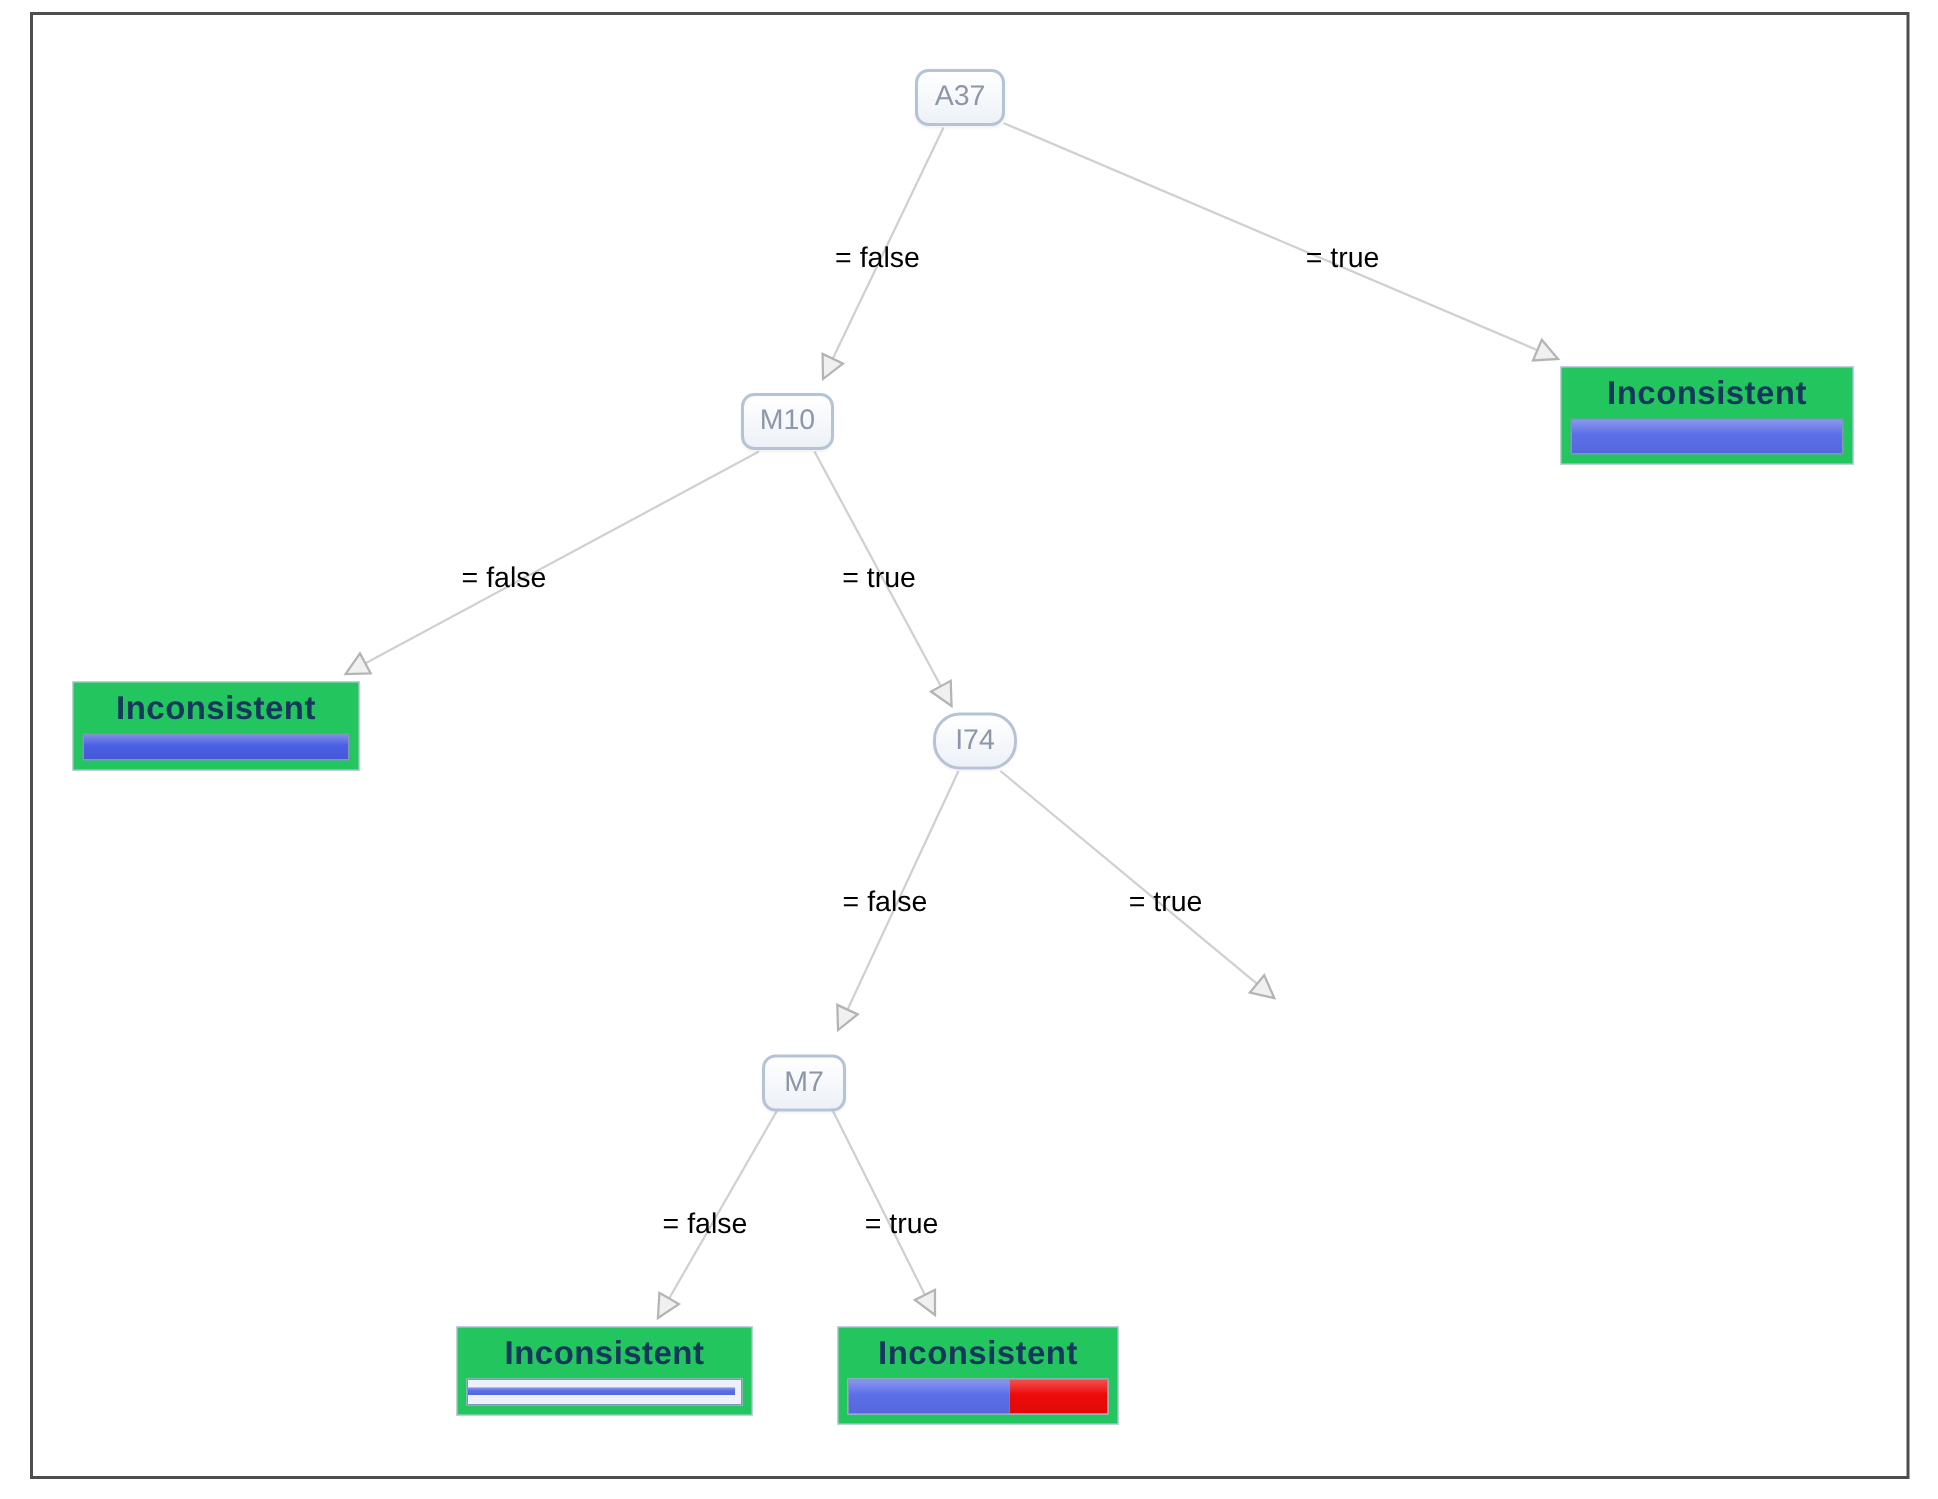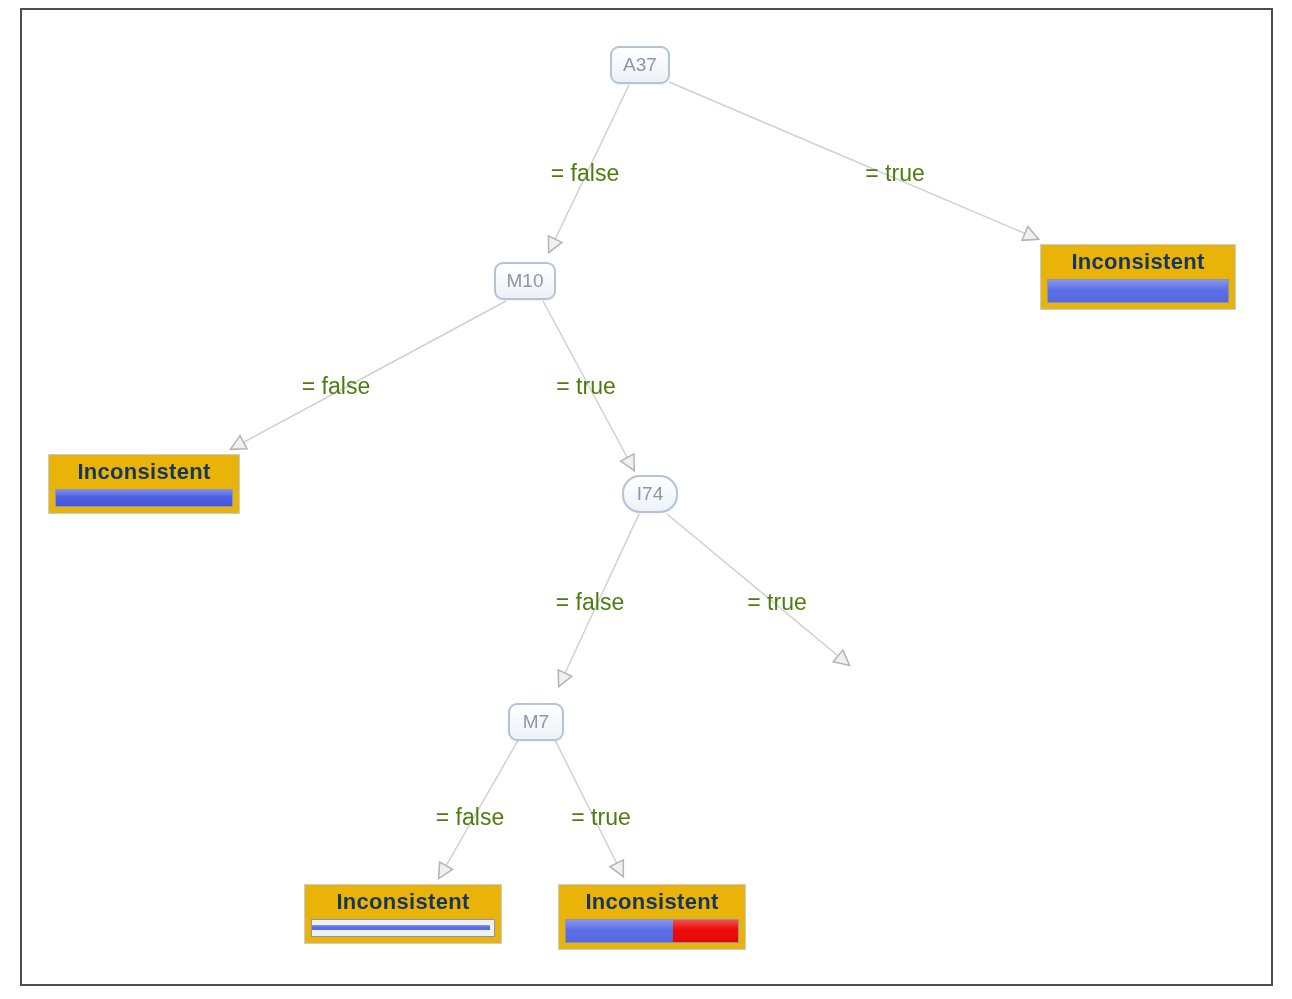--- a/index.html
+++ b/index.html
@@ -19,39 +19,39 @@
     background: #ffffff;
   }
   svg.edges {
     position: absolute; left: 0; top: 0;
     width: 1292px; height: 999px;
     pointer-events: none;
   }
   .edge-label {
     position: absolute;
     transform: translate(-50%, -50%);
-    font-size: 23px;
-    color: #4d7c0f;
+    font-size: 19px;
+    color: #000000;
     white-space: nowrap;
   }
   .node {
     position: absolute;
     display: flex; align-items: center; justify-content: center;
     border: 2px solid #b5c3d6;
     border-radius: 9px;
     background: linear-gradient(#ffffff, #edf1f7);
     color: #8d97a8;
     font-size: 19px;
     box-shadow: 0 1px 2px rgba(0,0,0,0.06);
     cursor: pointer;
   }
   .leaf {
     position: absolute;
     border: 1px solid #c2cddd;
-    background: #eab308;
+    background: #22c55e;
     padding: 3px 6px 6px 6px;
     text-align: center;
     cursor: pointer;
   }
   .leaf-title {
     font-size: 22px;
     font-weight: 700;
     color: #17365d;
     line-height: 1.25;
     margin-bottom: 3px;

